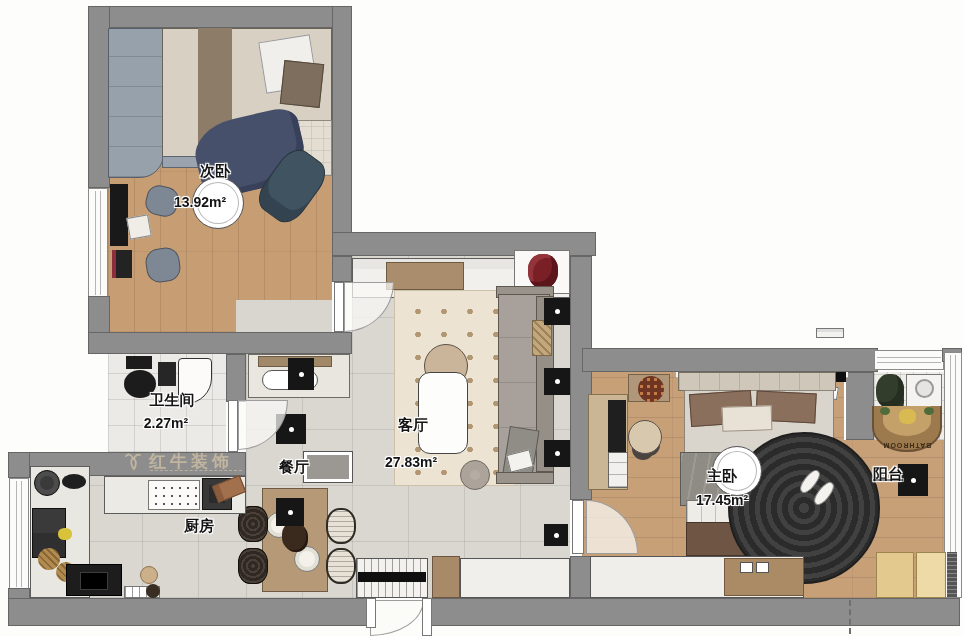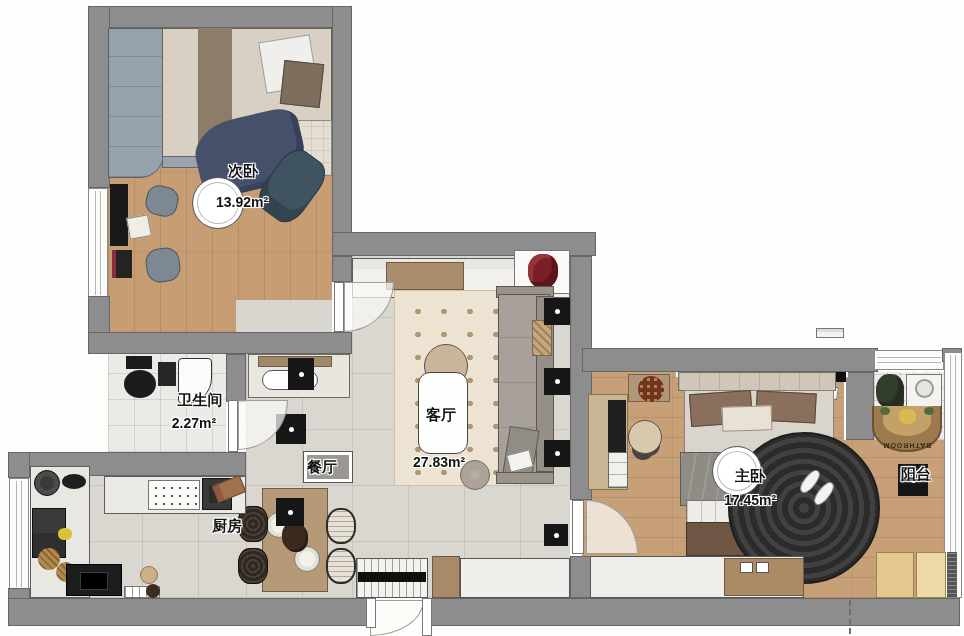--- a/index.html
+++ b/index.html
@@ -15,21 +15,21 @@
   .wood-h{position:absolute;background-color:#c8a078;background-image:repeating-linear-gradient(0deg,rgba(0,0,0,.10) 0 1px,transparent 1px 20px),repeating-linear-gradient(90deg,rgba(0,0,0,.05) 0 1px,transparent 1px 90px);}
   .tile{position:absolute;background-color:#dad7d1;background-image:repeating-linear-gradient(0deg,rgba(0,0,0,.09) 0 1px,transparent 1px 56px),repeating-linear-gradient(90deg,rgba(0,0,0,.09) 0 1px,transparent 1px 56px);}
   .tile-sm{position:absolute;background-color:#eceae6;background-image:repeating-linear-gradient(0deg,rgba(0,0,0,.10) 0 1px,transparent 1px 26px),repeating-linear-gradient(90deg,rgba(0,0,0,.10) 0 1px,transparent 1px 26px);}
   .tile-xs{position:absolute;background-color:#efede9;background-image:repeating-linear-gradient(0deg,rgba(0,0,0,.12) 0 1px,transparent 1px 13px),repeating-linear-gradient(90deg,rgba(0,0,0,.12) 0 1px,transparent 1px 13px);}
   .slab{position:absolute;background:#ffffff;border:1px solid #777;box-sizing:border-box;}
   .fan{position:absolute;background:rgba(250,249,246,.72);border:1px solid #9d9d9d;box-sizing:border-box;}
   .btable{position:absolute;background:#161616;}
   .btable::after{content:'';position:absolute;left:50%;top:50%;width:5px;height:5px;margin:-2.5px 0 0 -2.5px;border-radius:50%;background:#fff;}
   .furn{position:absolute;box-sizing:border-box;}
   .lbl{position:absolute;transform:translate(-50%,-50%);font-weight:bold;color:#141414;white-space:nowrap;z-index:40;
-       text-shadow:-1px -1px 0 #fff,1px -1px 0 #fff,-1px 1px 0 #fff,1px 1px 0 #fff,0 0 3px #fff;margin-left:28px;}
+       text-shadow:-1px -1px 0 #fff,1px -1px 0 #fff,-1px 1px 0 #fff,1px 1px 0 #fff,0 0 3px #fff;}
   .lbl-name{font-size:15px;} .lbl-area{font-size:14px;}
   .area-circle{position:absolute;border-radius:50%;background:#fff;border:1.5px solid #555;box-shadow:inset 0 0 0 4px #fff,inset 0 0 0 5px #b9b9b9;z-index:35;}
   .rug-dots{position:absolute;background-color:#ece3d2;border:1px solid #cdc1a9;background-image:radial-gradient(circle,#b29773 2.6px,transparent 3px);background-size:26px 23px;background-position:10px 9px;}
   .round-rug{position:absolute;border-radius:50%;background:repeating-radial-gradient(circle at 50% 50%,#414141 0 5px,#2b2b2b 5px 11px);border:2px solid #1f1f1f;}
   .watermark{position:absolute;display:flex;align-items:center;gap:5px;z-index:45;opacity:.85;}
   .watermark .wm-text{font-size:17px;font-weight:bold;letter-spacing:4px;color:rgba(206,191,164,.95);}
   .watermark .wm-sub{position:absolute;left:28px;top:20px;width:92px;border-top:1px dashed rgba(206,191,164,.8);}
   .half-rug{position:absolute;background:#9c7a4e;border:2px solid #6d5134;border-top:none;border-radius:0 0 72px 72px / 0 0 50px 50px;box-sizing:border-box;}
   .rug-word{position:absolute;left:50%;bottom:1px;transform:translateX(-50%) rotate(180deg);font-size:7px;font-weight:bold;letter-spacing:1px;color:#3b2b17;}
 </style>
@@ -197,32 +197,41 @@
     <div class="abs" style="left:50px;top:1px;width:10px;height:8px;background:#4e6b3a;border-radius:50%;"></div>
     <span class="rug-word">BATHROOM</span>
   </div>
   <div class="btable" style="left:898px;top:464px;width:30px;height:32px;"></div>
   <div class="furn" style="left:876px;top:552px;width:38px;height:46px;background:#e3c98e;border:1px solid #9c854f;"></div>
   <div class="furn" style="left:916px;top:552px;width:30px;height:46px;background:#eedaa6;border:1px solid #9c854f;"></div>
   <div class="furn" style="left:947px;top:552px;width:10px;height:46px;background:#555;background-image:repeating-linear-gradient(0deg,#888 0 1px,transparent 1px 4px);"></div>
 
   <div class="area-circle" style="left:192px;top:177px;width:50px;height:50px;"></div>
   <div class="lbl lbl-name" style="left:215px;top:171px;">次卧</div>
-  <div class="lbl lbl-area" style="left:214px;top:202px;">13.92m²</div>
+  <div class="lbl lbl-area" style="left:200px;top:202px;">13.92m²</div>
 
   <div class="lbl lbl-name" style="left:172px;top:400px;">卫生间</div>
   <div class="lbl lbl-area" style="left:166px;top:423px;">2.27m²</div>
 
-  <div class="lbl lbl-name" style="left:413px;top:415px;">客厅</div>
+  <div class="lbl lbl-name" style="left:413px;top:425px;">客厅</div>
   <div class="lbl lbl-area" style="left:411px;top:462px;">27.83m²</div>
 
   <div class="lbl lbl-name" style="left:294px;top:467px;">餐厅</div>
 
   <div class="lbl lbl-name" style="left:199px;top:526px;">厨房</div>
 
   <div class="area-circle" style="left:712px;top:446px;width:48px;height:48px;"></div>
   <div class="lbl lbl-name" style="left:722px;top:476px;">主卧</div>
   <div class="lbl lbl-area" style="left:722px;top:500px;">17.45m²</div>
 
   <div class="lbl lbl-name" style="left:888px;top:474px;text-decoration:underline;">阳台</div>
 
+  <div class="watermark" style="left:122px;top:450px;">
+    <svg width="22" height="22" viewBox="0 0 22 22" fill="none" stroke="rgba(206,191,164,.95)" stroke-width="1.8" stroke-linecap="round">
+      <path d="M4 5 C7 2, 9 4, 11 7"></path>
+      <path d="M18 4 C15 3, 13 5, 12 8"></path>
+      <path d="M11 7 C8 10, 9 15, 12 18 C14 15, 15 10, 12 8"></path>
+    </svg>
+    <span class="wm-text">红牛装饰</span>
+    <span class="wm-sub"></span>
+  </div>
 
 </div>
 
 </body></html>

